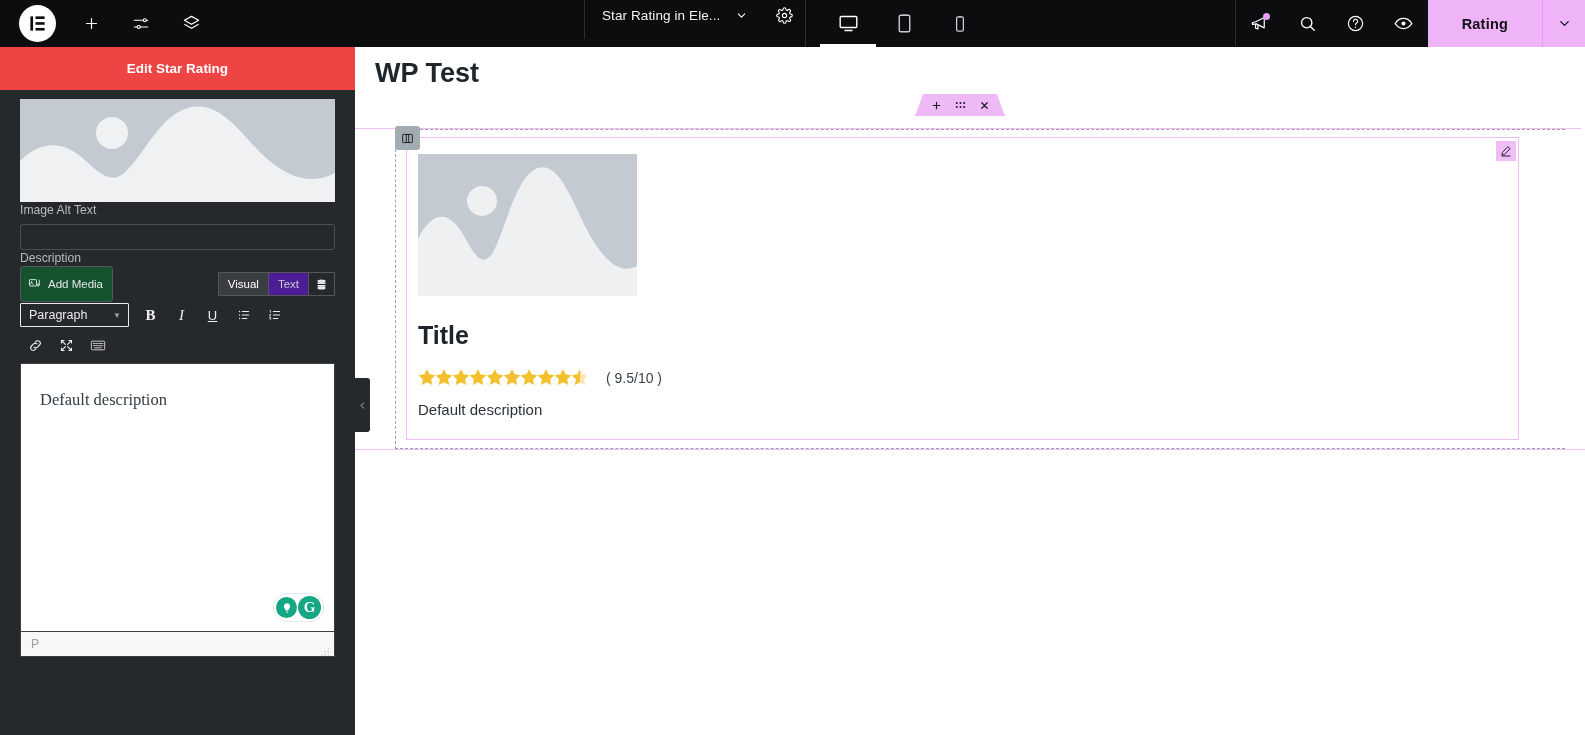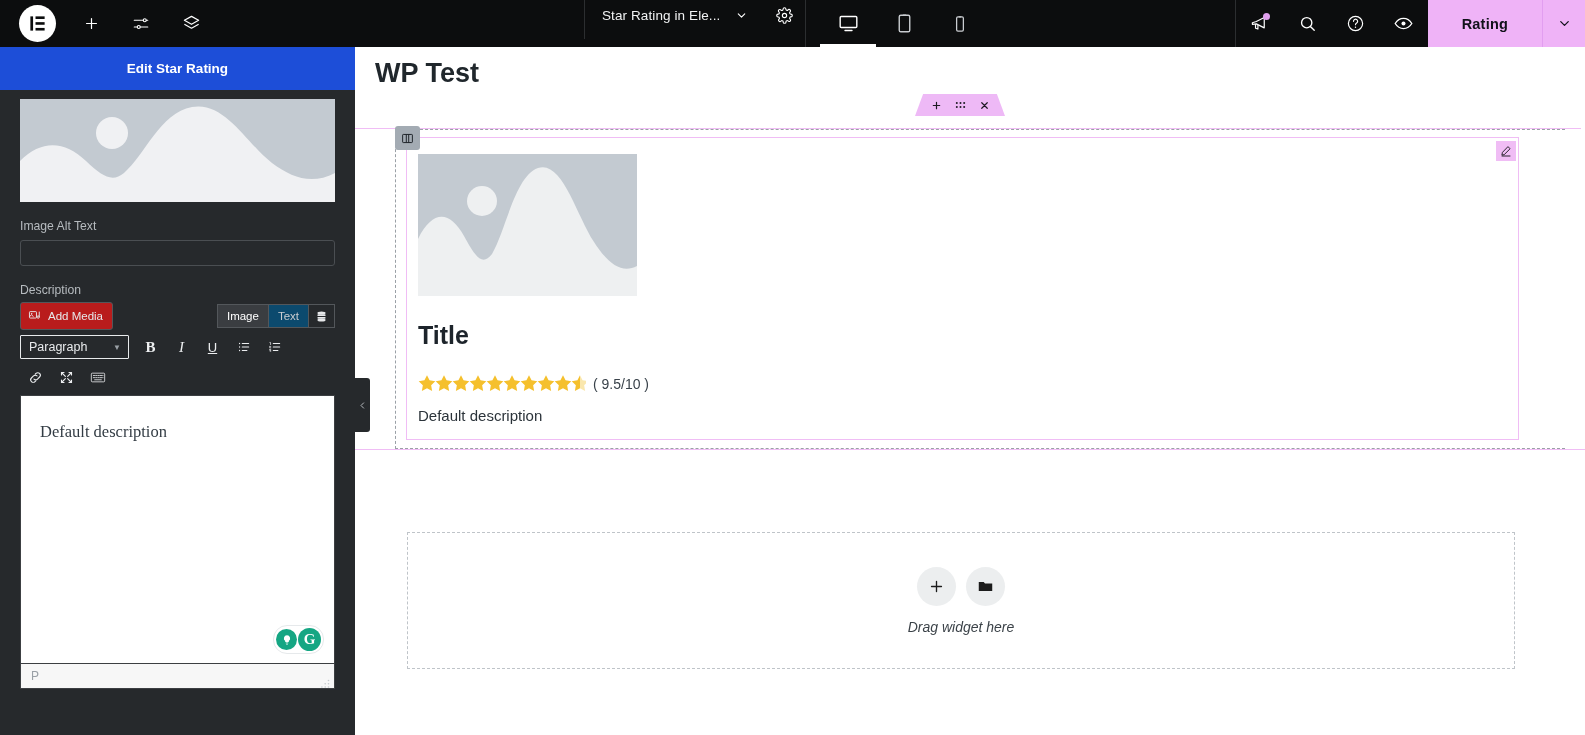--- a/index.html
+++ b/index.html
@@ -73,52 +73,52 @@
     display:flex; align-items:center; justify-content:center; cursor:pointer;
     border-left: 1px solid #e29ef0;
   }
 
   
   .sidebar {
     position:absolute; top:47px; left:0; width:355px; height:688px;
     background:#26292c; z-index: 30;
   }
   .panel-head {
-    height: 44px; background:#1d4ed8; display:flex; align-items:center; justify-content:center;
+    height: 44px; background:#ef4444; display:flex; align-items:center; justify-content:center;
     border-bottom: 1px solid #26292c;
   }
   .panel-head-title { color:#ffffff; font-size:13.5px; font-weight:700; }
   .panel-body { padding: 0 20px; }
 
   .img-preview {
     margin-top: 8px; width: 315px; height: 103px; overflow:hidden;
     background:#c3cad1; position:relative;
   }
-  .field-label { color:#b6bbbf; font-size:12.2px; margin-top: 17px; margin-bottom: 7px; }
+  .field-label { color:#b6bbbf; font-size:12.2px; margin-top: 1px; margin-bottom: 7px; }
   .text-input {
     width: 315px; height: 26px; background:#26292c;
     border:1px solid #4a4e52; border-radius:3px;
     color:#e4e6e8; font-size:12px; padding: 0 7px;
     font-family:"Liberation Sans", sans-serif;
   }
 
   
   .wp-editor { margin-top: 6px; width:315px; }
   .wp-toolbar-row1 { display:flex; align-items:center; justify-content:space-between; height:24px; }
   .add-media {
-    display:flex; align-items:center; gap:6px; height:28px; padding: 0 9px 0 7px;
-    border:1px solid #53575b; border-radius:3px; background:#b91c1c;
+    display:flex; align-items:center; gap:6px; height:36px; padding: 0 9px 0 7px;
+    border:1px solid #53575b; border-radius:3px; background:#14532d;
     color:#e6e8ea; font-size:11.5px; cursor:pointer;
   }
   .vt-tabs { display:flex; align-items:center; }
   .vt-tab {
     height:24px; min-width: 36px; padding: 0 9px;
     display:flex; align-items:center; justify-content:center;
     border:1px solid #53575b; color:#c9ccd0; font-size:11.5px; cursor:pointer;
-    background:#0c4a6e; border-right:none;
+    background:#4c1d95; border-right:none;
   }
   .vt-tab.active { background:#3a3d41; color:#ffffff; }
   .vt-tab.last { border-right:1px solid #53575b; }
   .vt-icon-btn {
     height:24px; width: 26px; display:flex; align-items:center; justify-content:center;
     border:1px solid #53575b; color:#e6e8ea; cursor:pointer; background:#26292c;
   }
 
   .wp-toolbar-row2 {
     display:flex; align-items:center; gap:0; height: 30px; margin-top:4px;
@@ -220,21 +220,21 @@
   }
 
   .widget-inner { position:absolute; left: 11px; top: 16px; }
   .star-img {
     width: 219px; height: 142px; background:#c3cad1; position:relative; overflow:hidden;
   }
   .star-title {
     color:#1d242b; font-size:25px; font-weight:700; margin-top: 25px;
     font-family:"Liberation Sans", sans-serif;
   }
-  .star-row { display:flex; align-items:center; margin-top: 24px; gap: 7px; }
+  .star-row { display:flex; align-items:center; margin-top: 18px; gap: 20px; }
   .stars { display:flex; align-items:center; gap: 0px; }
   .star-score { color:#39424a; font-size:14px; }
   .star-desc { color:#2b333a; font-size:15px; margin-top: 14px; }
 
   
   .dropzone {
     position:absolute; left: 52px; top: 485px; width: 1108px; height: 137px;
     border: 1px dashed #bfc4c9;
     display:flex; flex-direction:column; align-items:center; justify-content:center;
     gap: 13px;
@@ -385,21 +385,21 @@
                   <rect x="2.5" y="4.5" width="12" height="11" rx="1.2"></rect>
                   <circle cx="6.3" cy="8.3" r="1.3" fill="#e6e8ea" stroke="none"></circle>
                   <path d="M2.5 13l3.5-3 3.5 3.2"></path>
                   <path d="M19.3 5.2v8.1" stroke-linecap="round"></path>
                   <circle cx="17.4" cy="13.8" r="2"></circle>
                 </svg>
             </span>
             <span>Add Media</span>
           </div>
           <div class="vt-tabs">
-            <div class="vt-tab active">Image</div>
+            <div class="vt-tab active">Visual</div>
             <div class="vt-tab last">Text</div>
             <div class="vt-icon-btn" style="border-left:none">
               <svg width="13" height="13" viewBox="0 0 24 24" fill="#e6e8ea">
                   <ellipse cx="12" cy="5.5" rx="7.5" ry="2.8"></ellipse>
                   <rect x="4.5" y="8" width="15" height="3.3" rx="1.2"></rect>
                   <rect x="4.5" y="12.8" width="15" height="3.3" rx="1.2"></rect>
                   <ellipse cx="12" cy="18.5" rx="7.5" ry="2.8"></ellipse>
                 </svg>
             </div>
           </div>
@@ -576,30 +576,15 @@
               </svg>
             </div>
             <div class="star-score">( 9.5/10 )</div>
           </div>
 
           <div class="star-desc">Default description</div>
         </div>
       </div>
     </div>
 
-    <div class="dropzone">
-      <div class="dz-btns">
-        <div class="dz-btn">
-          <svg width="17" height="17" viewBox="0 0 24 24" fill="none" stroke="#1c1c1c" stroke-width="1.9" stroke-linecap="round">
-              <path d="M12 5v14M5 12h14"></path>
-            </svg>
-        </div>
-        <div class="dz-btn">
-          <svg width="17" height="17" viewBox="0 0 24 24" fill="#1c1c1c">
-              <path d="M2.5 5.5h7l1.8 2.2h10.2v10.8H2.5z"></path>
-            </svg>
-        </div>
-      </div>
-      <div class="dz-text">Drag widget here</div>
-    </div>
   </div>
 
 </div>
 
 </body></html>

